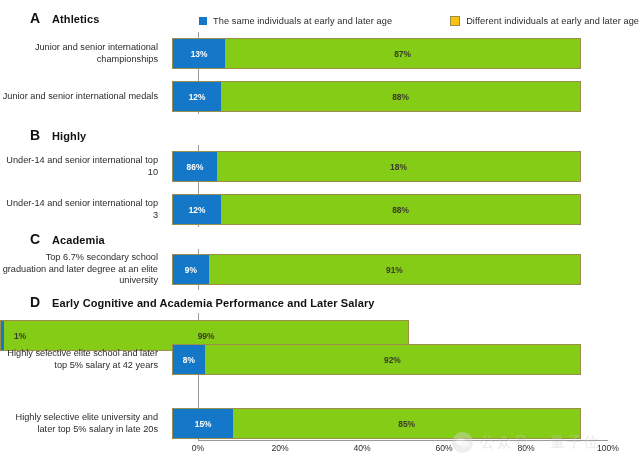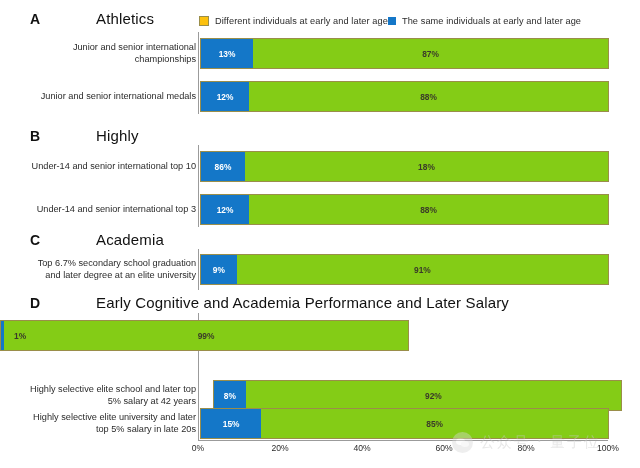--- a/index.html
+++ b/index.html
@@ -60,44 +60,42 @@
     left: 30px;
   }
   .panel-letter {
     font-size: 14px;
     font-weight: bold;
     color: #111;
     width: 22px;
     display: inline-block;
   }
   .panel-title {
-    font-size: 15px;
-    font-weight: normal;
+    font-size: 11px;
+    font-weight: bold;
     color: #111;
     letter-spacing: 0.01em;
-    margin-left: 44px;
   }
 
   
   .row {
     position: absolute;
     left: 0;
     width: 640px;
     display: flex;
     align-items: center;
   }
   .row-label {
     width: 172px;
-    padding-right: 4px;
+    padding-right: 14px;
     box-sizing: border-box;
     text-align: right;
     font-size: 9.2px;
     line-height: 11.5px;
     color: #2b2b2b;
-    margin-left: 28px;
   }
   .bar-track {
     position: relative;
     width: 409px;
     height: 100%;
     display: flex;
     align-items: stretch;
   }
   .seg {
     height: 100%;
@@ -203,27 +201,27 @@
     font-family: "DejaVu Sans", sans-serif;
     white-space: nowrap;
   }
 </style>
 </head>
 <body>
 
 <div id="figure">
 
   <div class="legend">
+    <div class="legend-entry first">
+      <span class="legend-swatch" style="background:#1477c8;"></span>
+      <span class="legend-label">The same individuals at early and later age</span>
+    </div>
     <div class="legend-entry">
       <span class="legend-swatch" style="background:#fcc10e;border:1px solid #9a8e4a;"></span>
       <span class="legend-label">Different individuals at early and later age</span>
-    </div>
-    <div class="legend-entry first">
-      <span class="legend-swatch" style="background:#1477c8;"></span>
-      <span class="legend-label">The same individuals at early and later age</span>
     </div>
   </div>
 
   <div class="panel-head" style="top:10px;">
     <span class="panel-letter">A</span>
     <span class="panel-title">Athletics</span>
   </div>
   <div class="axis-vline" style="top:32px;height:82px;"></div>
 
   <div class="row" style="top:38px;height:31px;">
@@ -307,21 +305,21 @@
   <div class="row" style="top:320px;height:31px;">
     <div class="bar-track">
       <div class="seg seg-blue" style="width:1%;"></div>
       <div class="seg seg-yellow" style="width:99%;position:relative;">
         <span class="seg-value outside">1%</span>
         <span class="seg-value">99%</span>
       </div>
     </div>
   </div>
 
-  <div class="row" style="top:380px;height:31px;gap:13px;">
+  <div class="row" style="top:344px;height:31px;">
     <div class="row-label">Highly selective elite school and later top 5% salary at 42 years</div>
     <div class="bar-track">
       <div class="seg seg-blue" style="width:8%;">
         <span class="seg-value">8%</span>
       </div>
       <div class="seg seg-yellow" style="width:92%;">
         <span class="seg-value">92%</span>
       </div>
     </div>
   </div>

